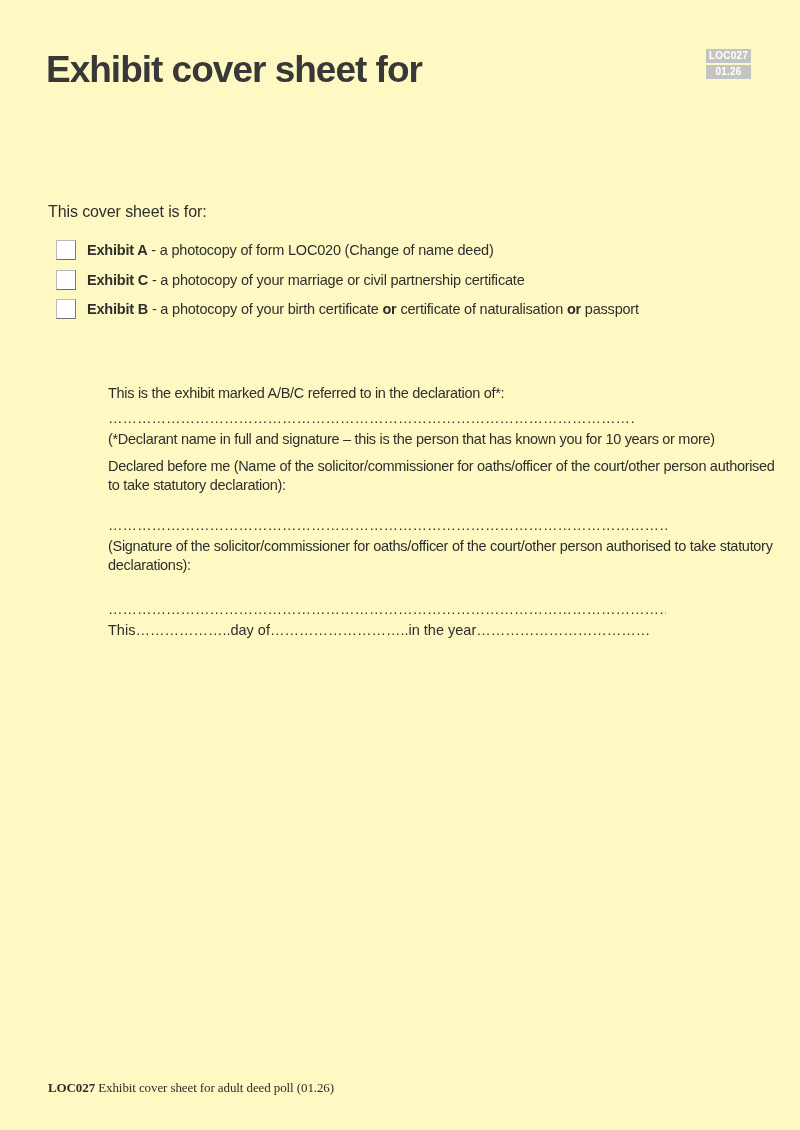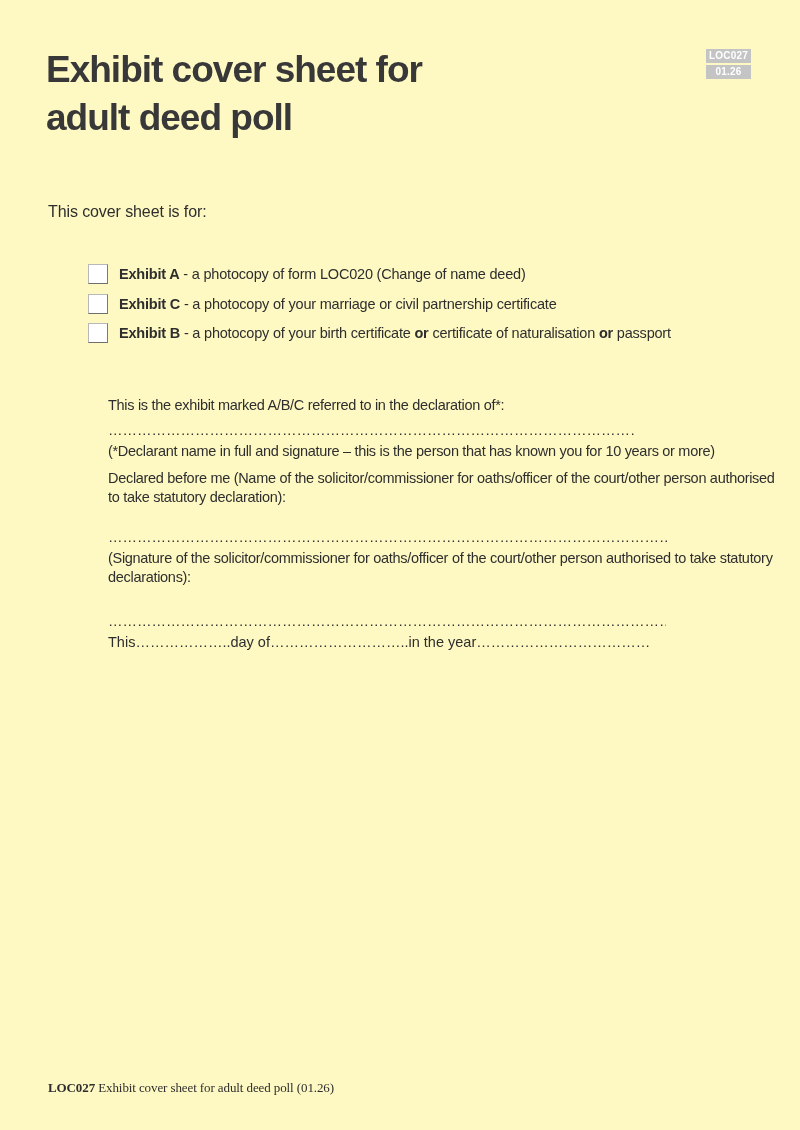--- a/index.html
+++ b/index.html
@@ -47,23 +47,22 @@
   .intro {
     position: absolute;
     left: 48px;
     top: 203px;
     font-size: 16px;
     letter-spacing: -0.1px;
   }
 
   .checks {
     position: absolute;
-    left: 88px;
+    left: 56px;
     top: 240px;
-    margin-top: 24px;
   }
   .check-row {
     display: flex;
     align-items: center;
     height: 20px;
     margin-bottom: 9.5px;
   }
   .checkbox {
     width: 20px;
     height: 20px;
@@ -78,21 +77,21 @@
     margin-left: 11px;
     font-size: 14.5px;
     letter-spacing: -0.2px;
     white-space: nowrap;
   }
   .b { font-weight: 700; }
 
   .decl {
     position: absolute;
     left: 108px;
-    top: 396px;
+    top: 384px;
     width: 680px;
     font-size: 14.5px;
     line-height: 19px;
     letter-spacing: -0.3px;
     color: #2e2e2e;
   }
   .dotline {
     white-space: nowrap;
     overflow: hidden;
     line-height: 23px;
@@ -117,21 +116,20 @@
     font-family: Liberation Serif, serif;
   }
 </style>
 </head>
 <body>
 
 <div class="page">
 
   <h1 class="title">
     <span class="title-line">Exhibit cover sheet for</span>
-    <span class="title-line">adult deed poll</span>
   </h1>
 
   <div class="badge">
     <div class="badge-box">LOC027</div>
     <div class="badge-box">01.26</div>
   </div>
 
   <p class="intro">This cover sheet is for:</p>
 
   <div class="checks">

